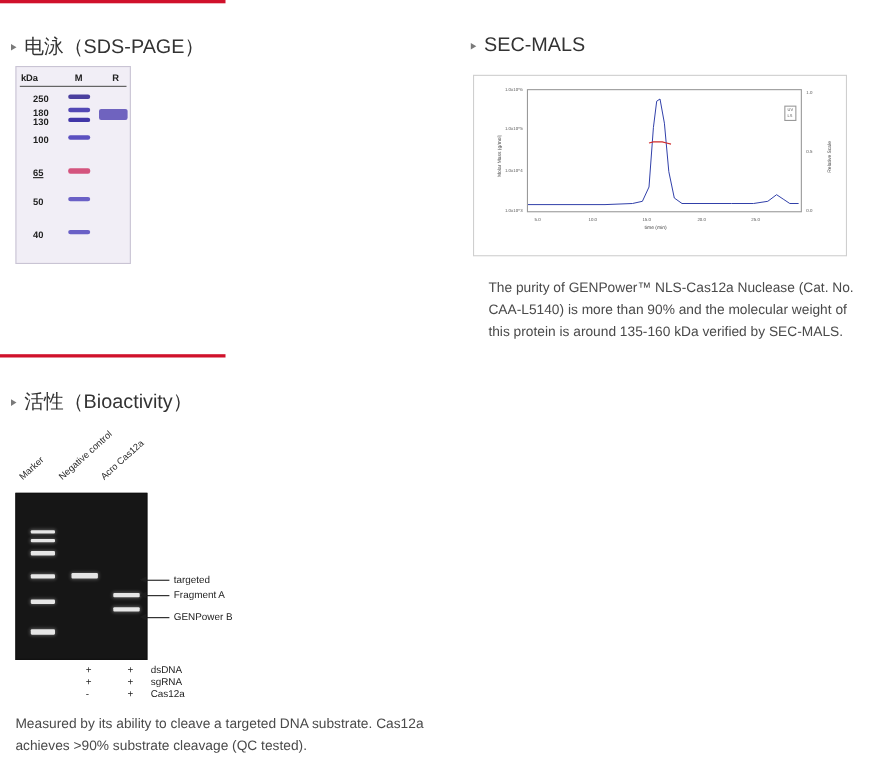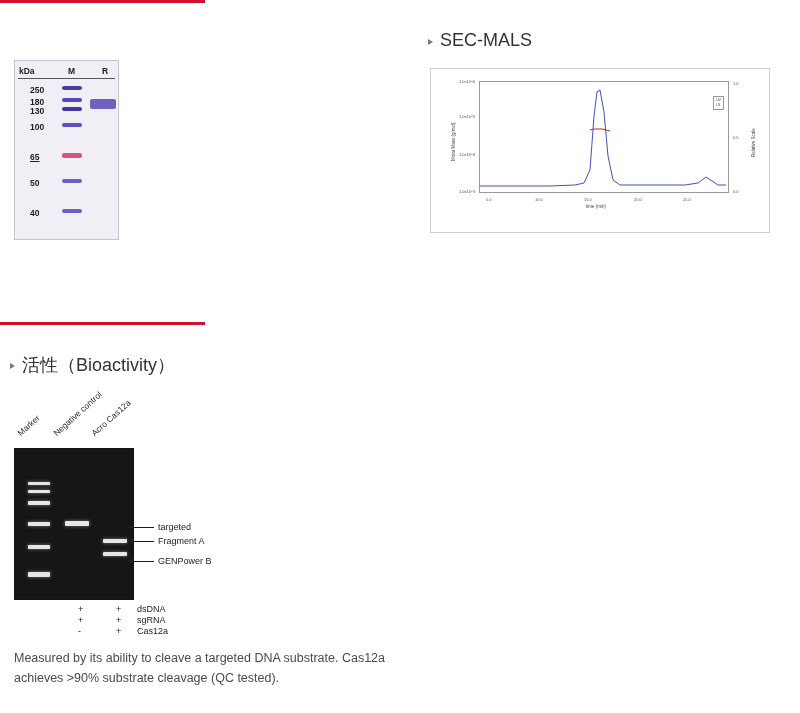--- a/index.html
+++ b/index.html
@@ -191,20 +191,24 @@
   }
 </style>
 </head>
 <body>
 
 <div class="page">
 
   <div class="rule-top"></div>
   <div class="rule-mid"></div>
 
+  <div class="heading" id="h-sds">
+    <span class="arrow"></span>
+    <span>电泳（SDS-PAGE）</span>
+  </div>
 
   <div id="sds-fig"></div>
   <div id="sds-labels">
 
     <div class="gel-hdr" style="left:5px; top:6px;">kDa</div>
     <div class="gel-hdr" style="left:54px; top:6px;">M</div>
     <div class="gel-hdr" style="left:88px; top:6px;">R</div>
     <div style="position:absolute;left:4px;top:18px;width:97px;height:1px;background:#555;"></div>
 
     <div class="mw" style="top:25px;">250</div>
@@ -262,20 +266,21 @@
 
         <polyline fill="none" stroke="#d02b2b" stroke-width="1.1" points="110,48 114,47 118,47 122,47 126,48 130,49"></polyline>
       </svg>
       <div id="sec-legend">
         <div>UV</div>
         <div>LS</div>
       </div>
     </div>
   </div>
 
+  <div class="caption" id="cap-sec">The purity of GENPower™ NLS-Cas12a Nuclease (Cat. No. CAA-L5140) is more than 90% and the molecular weight of this protein is around 135-160 kDa verified by SEC-MALS.</div>
 
   <div class="heading" id="h-bio">
     <span class="arrow"></span>
     <span>活性（Bioactivity）</span>
   </div>
 
   <div class="lane-label" style="left:22px; top:428px;">Marker</div>
   <div class="lane-label" style="left:58px; top:428px;">Negative control</div>
   <div class="lane-label" style="left:96px; top:428px;">Acro Cas12a</div>
 

